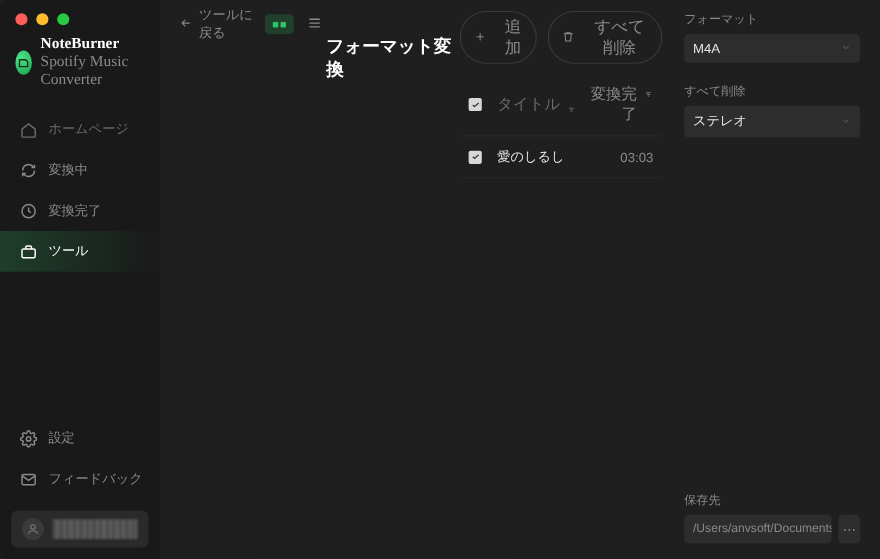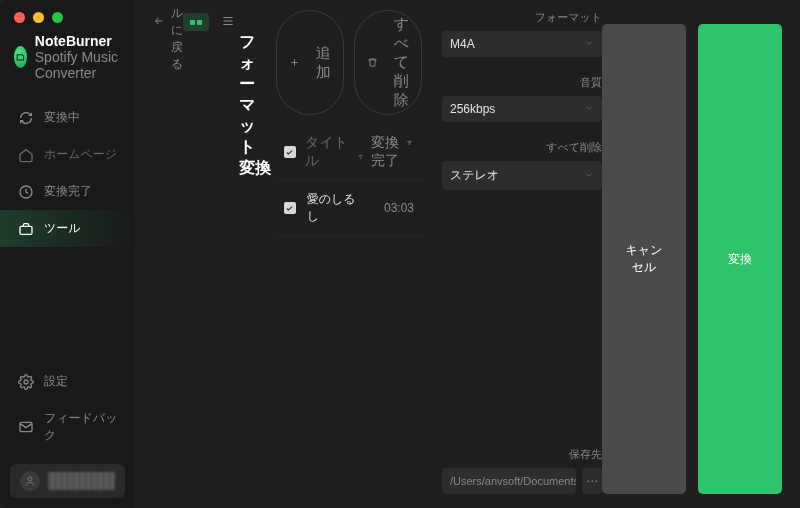--- a/index.html
+++ b/index.html
@@ -33,20 +33,21 @@
     border-radius: 8px;
     overflow: hidden;
   }
 
   
   .sidebar {
     width: 160px;
     background: var(--bg-sidebar);
     display: flex;
     flex-direction: column;
+    font-family: Liberation Serif, serif;
   }
   .traffic-lights {
     display: flex;
     gap: 8px;
     padding: 12px 14px 8px;
   }
   .dot { width: 11px; height: 11px; border-radius: 50%; }
   .dot.red { background: #ff5f57; }
   .dot.yellow { background: #febc2e; }
   .dot.green { background: #28c840; }
@@ -164,21 +165,21 @@
   .col-dur   { width: 60px; text-align: right; color: var(--text-secondary); display:flex; justify-content:flex-end; gap:6px;}
   .sort-icon { width:9px; height:9px; display:inline-block; }
   .sort-icon svg { width:9px; height:9px; }
   .checkbox {
     width: 12px; height: 12px; border-radius: 2px;
     background: #d8d8d8; display:flex; align-items:center; justify-content:center;
   }
   .checkbox svg { width:9px; height:9px; }
 
   
-  .right-col { width: 160px; display:flex; flex-direction:column; gap: 18px; text-align: right; }
+  .right-col { width: 160px; display:flex; flex-direction:column; gap: 18px; }
   .field-label { font-size: 11px; color: var(--text-secondary); margin-bottom: 6px; }
   .select, .text-input {
     width: 100%; background: var(--bg-input); color: var(--text-primary);
     border: none; border-radius: 4px; padding: 6px 8px;
     display:flex; align-items:center; justify-content:space-between;
     font-size: 12px;
   }
   .select { cursor: pointer; }
   .select .chev { color: var(--text-tertiary); }
   .path-row { display:flex; gap:6px; }
@@ -220,36 +221,36 @@
             <path d="M6 7h9l3 3v7H6z" stroke="#0b3318" stroke-width="2"></path>
           </svg>
       </div>
       <div class="brand-text">
         <div class="brand-name">NoteBurner</div>
         <div class="brand-sub">Spotify Music Converter</div>
       </div>
     </div>
 
     <nav class="nav">
+      <div class="nav-item dim">
+        <span class="nav-icon">
+          <svg viewBox="0 0 24 24" fill="none" stroke="currentColor" stroke-width="2">
+              <path d="M3 11l9-7 9 7v9a2 2 0 0 1-2 2H5a2 2 0 0 1-2-2z"></path>
+            </svg>
+        </span>
+        <span>ホームページ</span>
+      </div>
       <div class="nav-item">
         <span class="nav-icon">
           <svg viewBox="0 0 24 24" fill="none" stroke="currentColor" stroke-width="2">
               <path d="M4 12a8 8 0 0 1 13.7-5.7L20 8M20 12a8 8 0 0 1-13.7 5.7L4 16"></path>
               <path d="M20 4v4h-4M4 20v-4h4"></path>
             </svg>
         </span>
         <span>変換中</span>
-      </div>
-      <div class="nav-item dim">
-        <span class="nav-icon">
-          <svg viewBox="0 0 24 24" fill="none" stroke="currentColor" stroke-width="2">
-              <path d="M3 11l9-7 9 7v9a2 2 0 0 1-2 2H5a2 2 0 0 1-2-2z"></path>
-            </svg>
-        </span>
-        <span>ホームページ</span>
       </div>
       <div class="nav-item">
         <span class="nav-icon">
           <svg viewBox="0 0 24 24" fill="none" stroke="currentColor" stroke-width="2">
               <circle cx="12" cy="12" r="9"></circle>
               <path d="M12 7v5l3 2"></path>
             </svg>
         </span>
         <span>変換完了</span>
       </div>
@@ -398,31 +399,20 @@
           <div class="select">
             <span>M4A</span>
             <span class="chev">
               <svg width="10" height="10" viewBox="0 0 24 24" fill="none" stroke="currentColor" stroke-width="2">
                   <path d="M6 9l6 6 6-6"></path>
                 </svg>
             </span>
           </div>
         </div>
 
-        <div>
-          <div class="field-label">音質</div>
-          <div class="select">
-            <span>256kbps</span>
-            <span class="chev">
-              <svg width="10" height="10" viewBox="0 0 24 24" fill="none" stroke="currentColor" stroke-width="2">
-                  <path d="M6 9l6 6 6-6"></path>
-                </svg>
-            </span>
-          </div>
-        </div>
 
         <div>
           <div class="field-label">すべて削除</div>
           <div class="select">
             <span>ステレオ</span>
             <span class="chev">
               <svg width="10" height="10" viewBox="0 0 24 24" fill="none" stroke="currentColor" stroke-width="2">
                   <path d="M6 9l6 6 6-6"></path>
                 </svg>
             </span>
@@ -439,19 +429,15 @@
             </div>
             <div class="dots-btn">
               <span>⋯</span>
             </div>
           </div>
         </div>
 
       </div>
     </div>
 
-    <div class="footer">
-      <button class="btn btn-cancel">キャンセル</button>
-      <button class="btn btn-primary">変換</button>
-    </div>
 
   </section>
 </div>
 
 </body></html>

